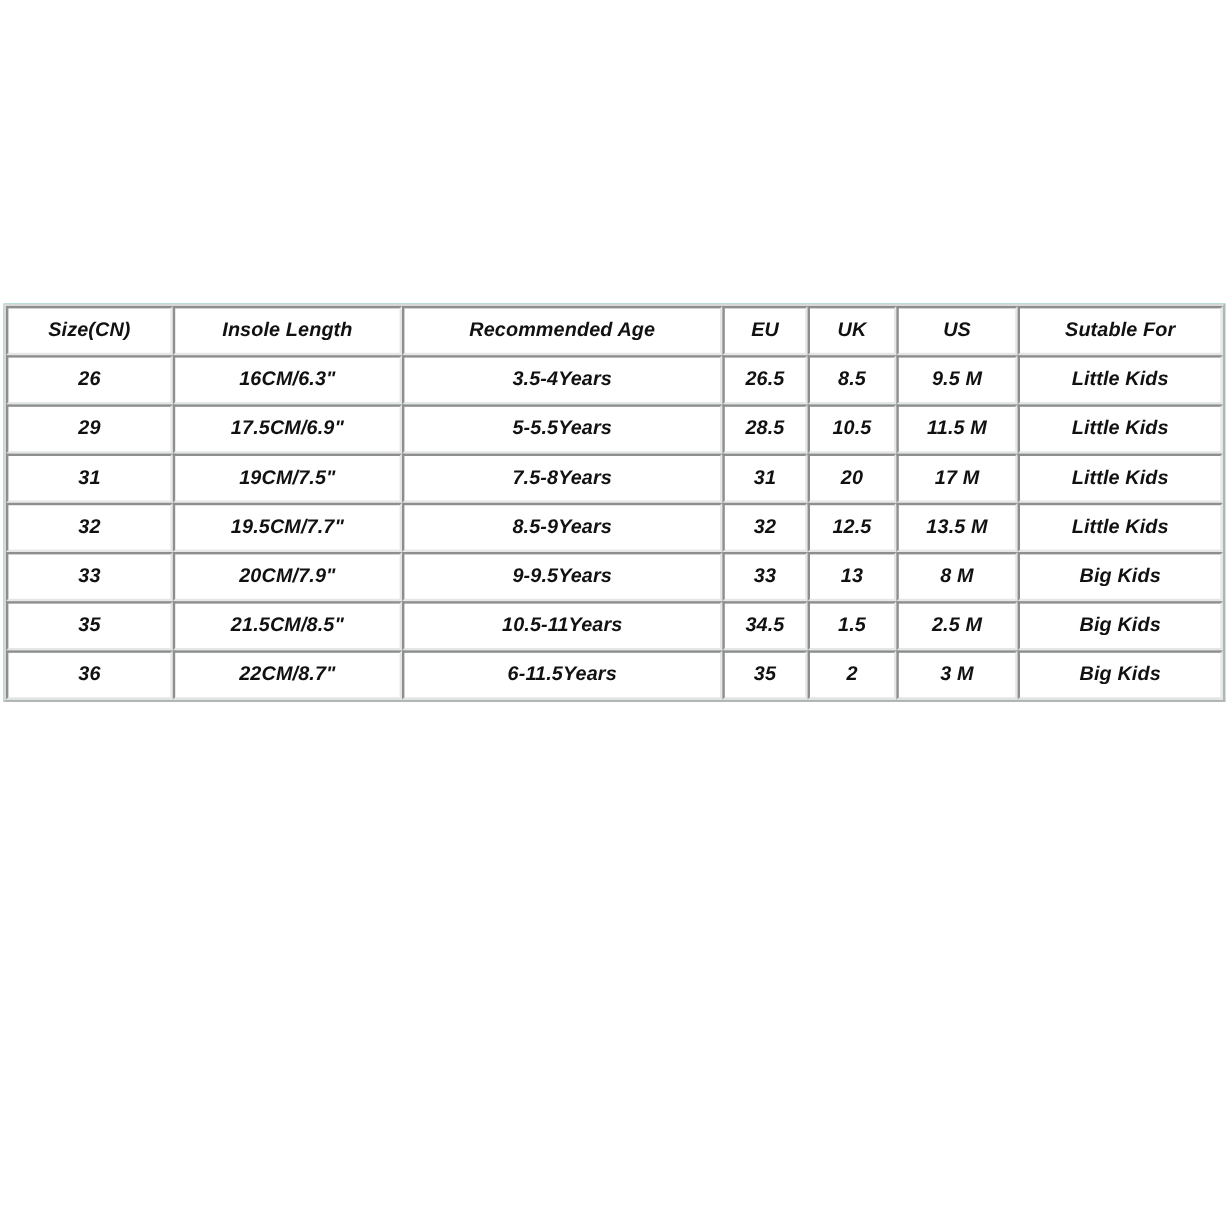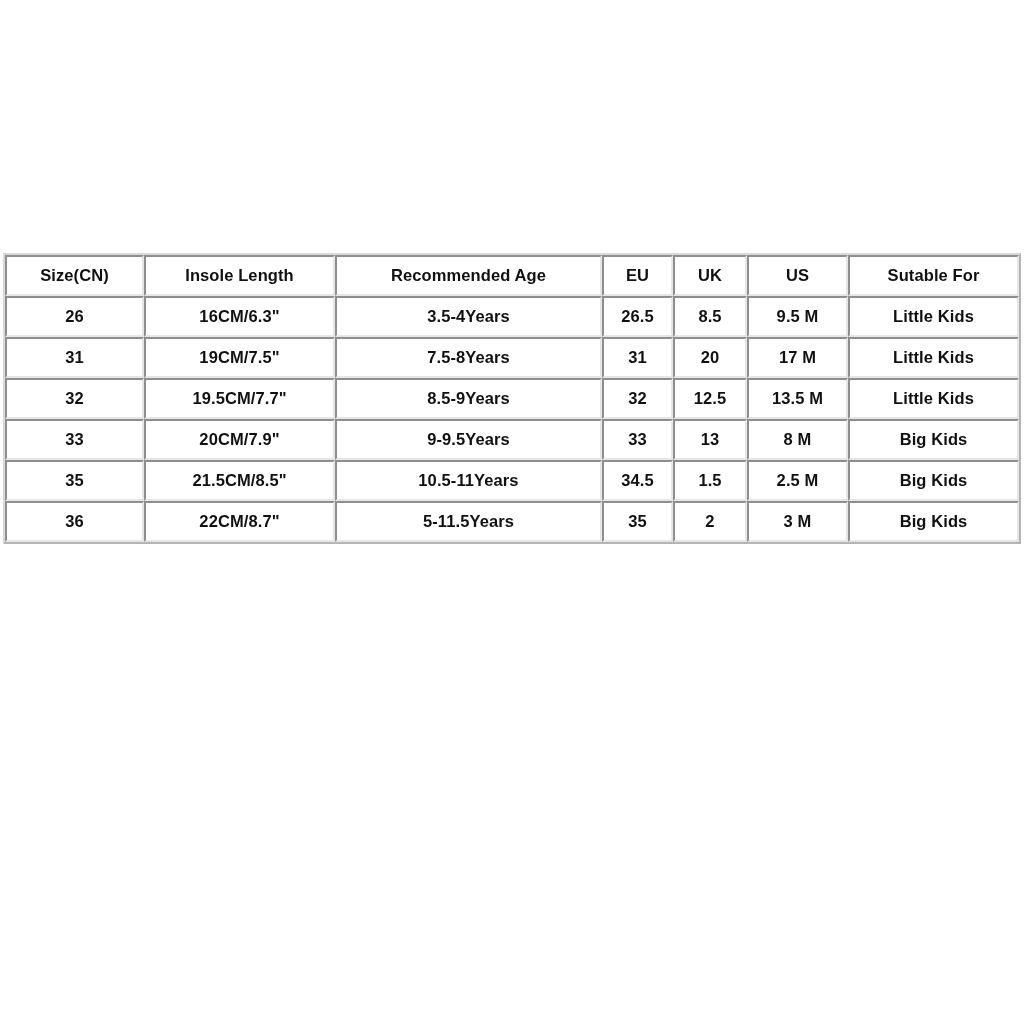--- a/index.html
+++ b/index.html
@@ -35,20 +35,21 @@
     border-collapse: separate;
     border-spacing: 0;
     width: 1014px;
     table-layout: fixed;
     background: #14b8a6;
     border: 2px solid #c8c8c8;
     border-top-color: #d8d8d8;
     border-left-color: #d8d8d8;
     border-right-color: #b4b4b4;
     border-bottom-color: #b4b4b4;
+    font-style: italic;
   }
 
   table.size-chart td,
   table.size-chart th {
     height: 37px;
     padding: 0 4px;
     text-align: center;
     vertical-align: middle;
     font-size: 16.5px;
     font-weight: bold;
@@ -108,20 +109,29 @@
           <tr>
             <td>26</td>
             <td>16CM/6.3"</td>
             <td>3.5-4Years</td>
             <td>26.5</td>
             <td>8.5</td>
             <td>9.5 M</td>
             <td>Little Kids</td>
           </tr>
           <tr>
+            <td>29</td>
+            <td>17.5CM/6.9"</td>
+            <td>5-5.5Years</td>
+            <td>28.5</td>
+            <td>10.5</td>
+            <td>11.5 M</td>
+            <td>Little Kids</td>
+          </tr>
+          <tr>
             <td>31</td>
             <td>19CM/7.5"</td>
             <td>7.5-8Years</td>
             <td>31</td>
             <td>20</td>
             <td>17 M</td>
             <td>Little Kids</td>
           </tr>
           <tr>
             <td>32</td>
@@ -146,21 +156,21 @@
             <td>21.5CM/8.5"</td>
             <td>10.5-11Years</td>
             <td>34.5</td>
             <td>1.5</td>
             <td>2.5 M</td>
             <td>Big Kids</td>
           </tr>
           <tr>
             <td>36</td>
             <td>22CM/8.7"</td>
-            <td>5-11.5Years</td>
+            <td>6-11.5Years</td>
             <td>35</td>
             <td>2</td>
             <td>3 M</td>
             <td>Big Kids</td>
           </tr>
         </tbody>
     </table>
   </div>
 
 </div>

